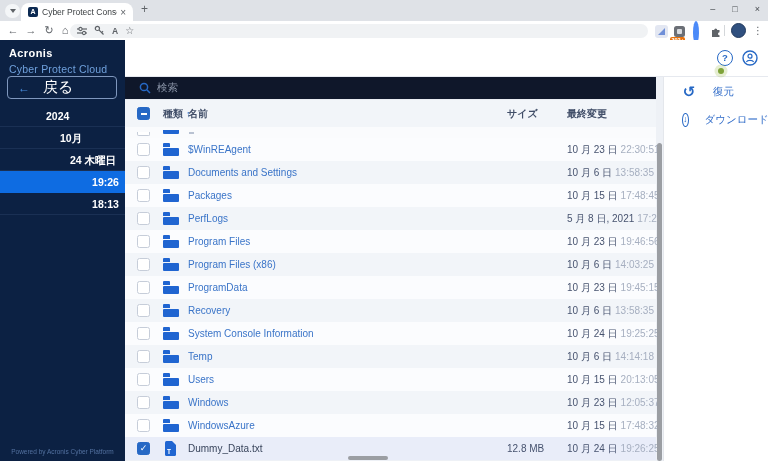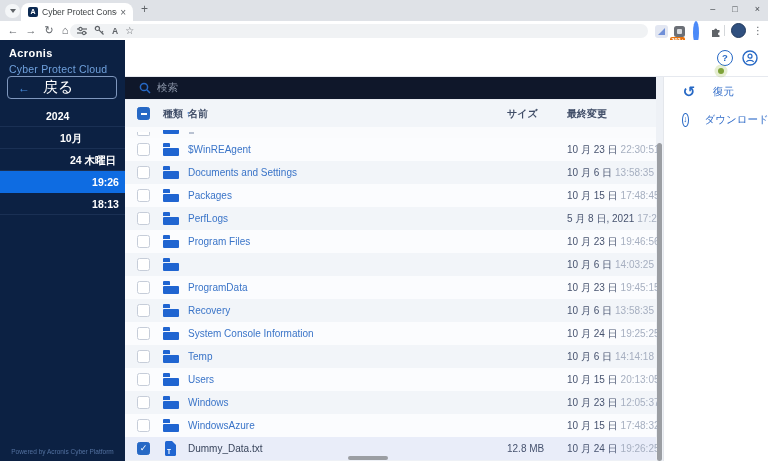--- a/index.html
+++ b/index.html
@@ -261,20 +261,21 @@
         <div class="trow">
           <span class="cb"></span>
           <span class="folder-icon"></span>
           <span class="rname">Program Files</span>
           <span class="rsize"></span>
           <span class="rmod"><span>10 月 23 日</span><span class="tm">19:46:56</span></span>
         </div>
         <div class="trow alt">
           <span class="cb"></span>
           <span class="folder-icon"></span>
+          <span class="rname">Program Files (x86)</span>
           <span class="rsize"></span>
           <span class="rmod"><span>10 月 6 日</span><span class="tm">14:03:25</span></span>
         </div>
         <div class="trow">
           <span class="cb"></span>
           <span class="folder-icon"></span>
           <span class="rname">ProgramData</span>
           <span class="rsize"></span>
           <span class="rmod"><span>10 月 23 日</span><span class="tm">19:45:15</span></span>
         </div>

